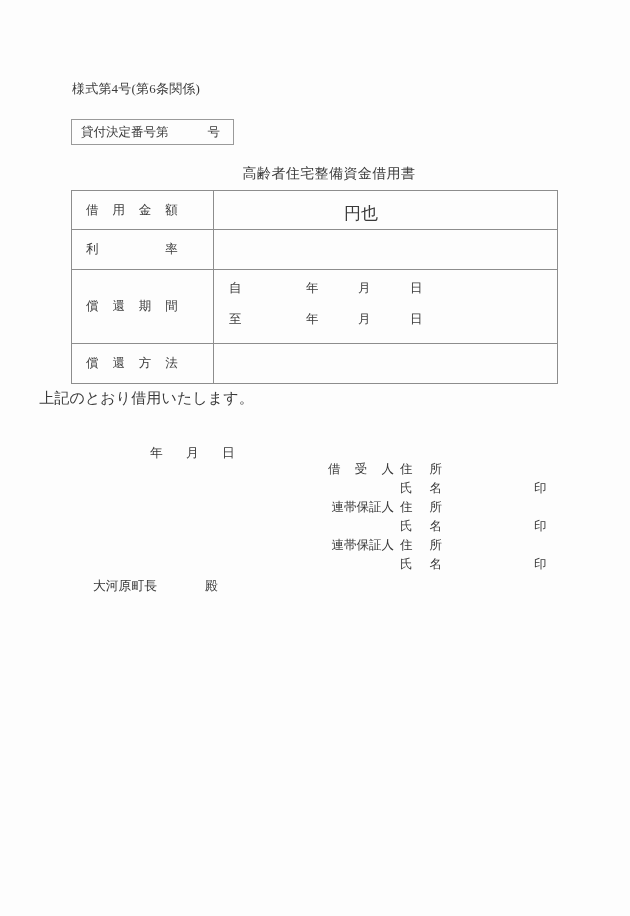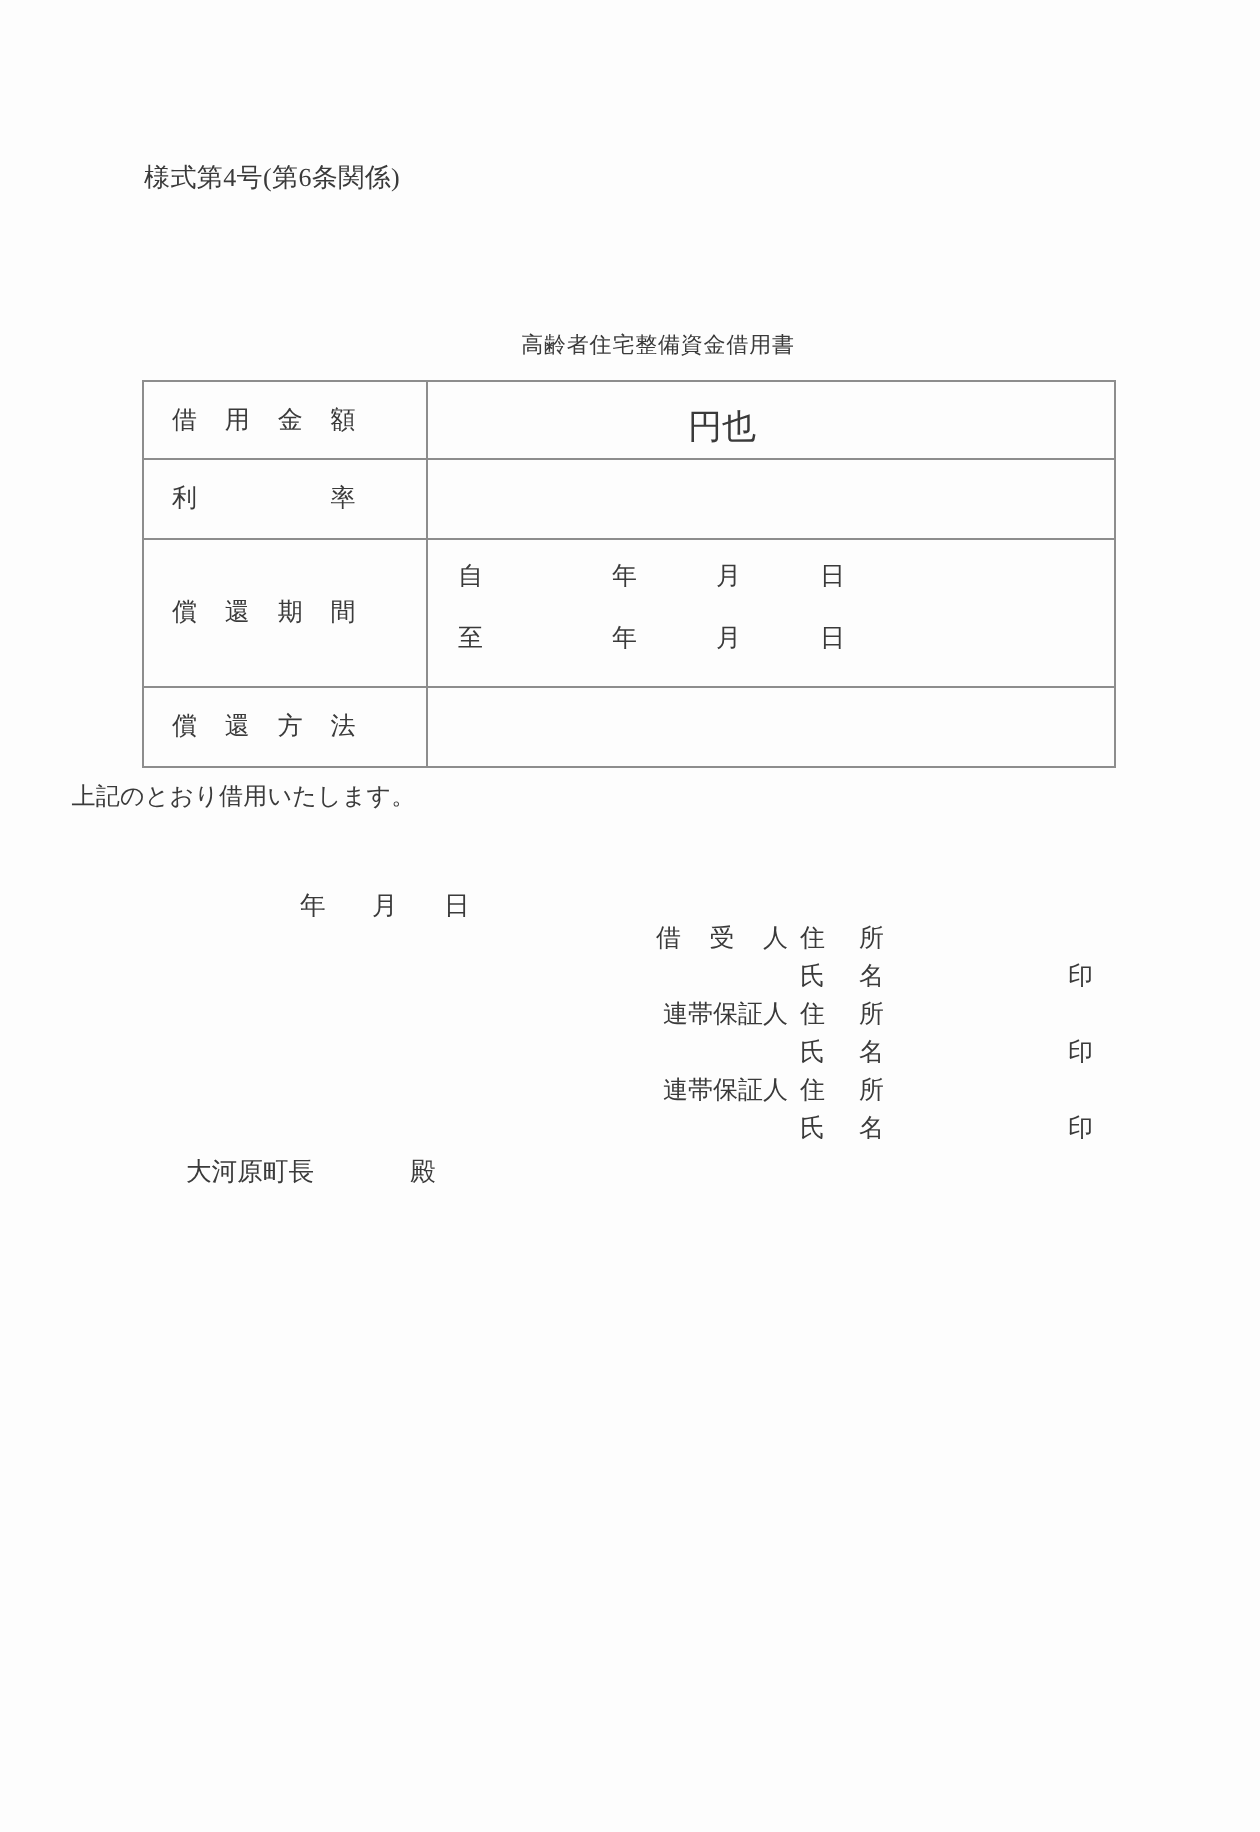--- a/index.html
+++ b/index.html
@@ -56,21 +56,21 @@
     font-size: 12.5px;
   }
 
   
   .doc-title {
     position: absolute;
     left: 0;
     top: 165px;
     width: 630px;
     text-align: center;
-    font-size: 11px;
+    font-size: 14px;
     letter-spacing: 0.4px;
   }
   .doc-title span { padding-left: 28px; }
 
   
   .main-table {
     position: absolute;
     left: 71px;
     top: 190px;
     width: 487px;
@@ -124,21 +124,21 @@
   .term-line .mk.yr { left: 92px; }
   .term-line .mk.mo { left: 144px; }
   .term-line .mk.dy { left: 196px; }
 
   
   .body-text {
     position: absolute;
     left: 22px;
     top: 388px;
     width: 586px;
-    font-size: 12px;
+    font-size: 15px;
     line-height: 21px;
     letter-spacing: 0.1px;
   }
   .body-text p { margin: 0; }
   .body-text p.ind { text-indent: 1.15em; }
 
   
   .date-line {
     position: absolute;
     left: 150px;
@@ -201,20 +201,24 @@
   .addressee .who { position: absolute; left: 0; top: 0; }
   .addressee .hon { position: absolute; left: 112px; top: 0; }
 </style>
 </head>
 <body>
 
 <div class="page">
 
   <div class="form-no">様式第4号(第6条関係)</div>
 
+  <div class="decision-box">
+    <span class="dtext">貸付決定番号第</span>
+    <span class="dsuffix">号</span>
+  </div>
 
   <div class="doc-title">
     <span>高齢者住宅整備資金借用書</span>
   </div>
 
   <table class="main-table">
     <tbody>
         <tr>
       <td class="lbl r1">
         <span class="spread">

